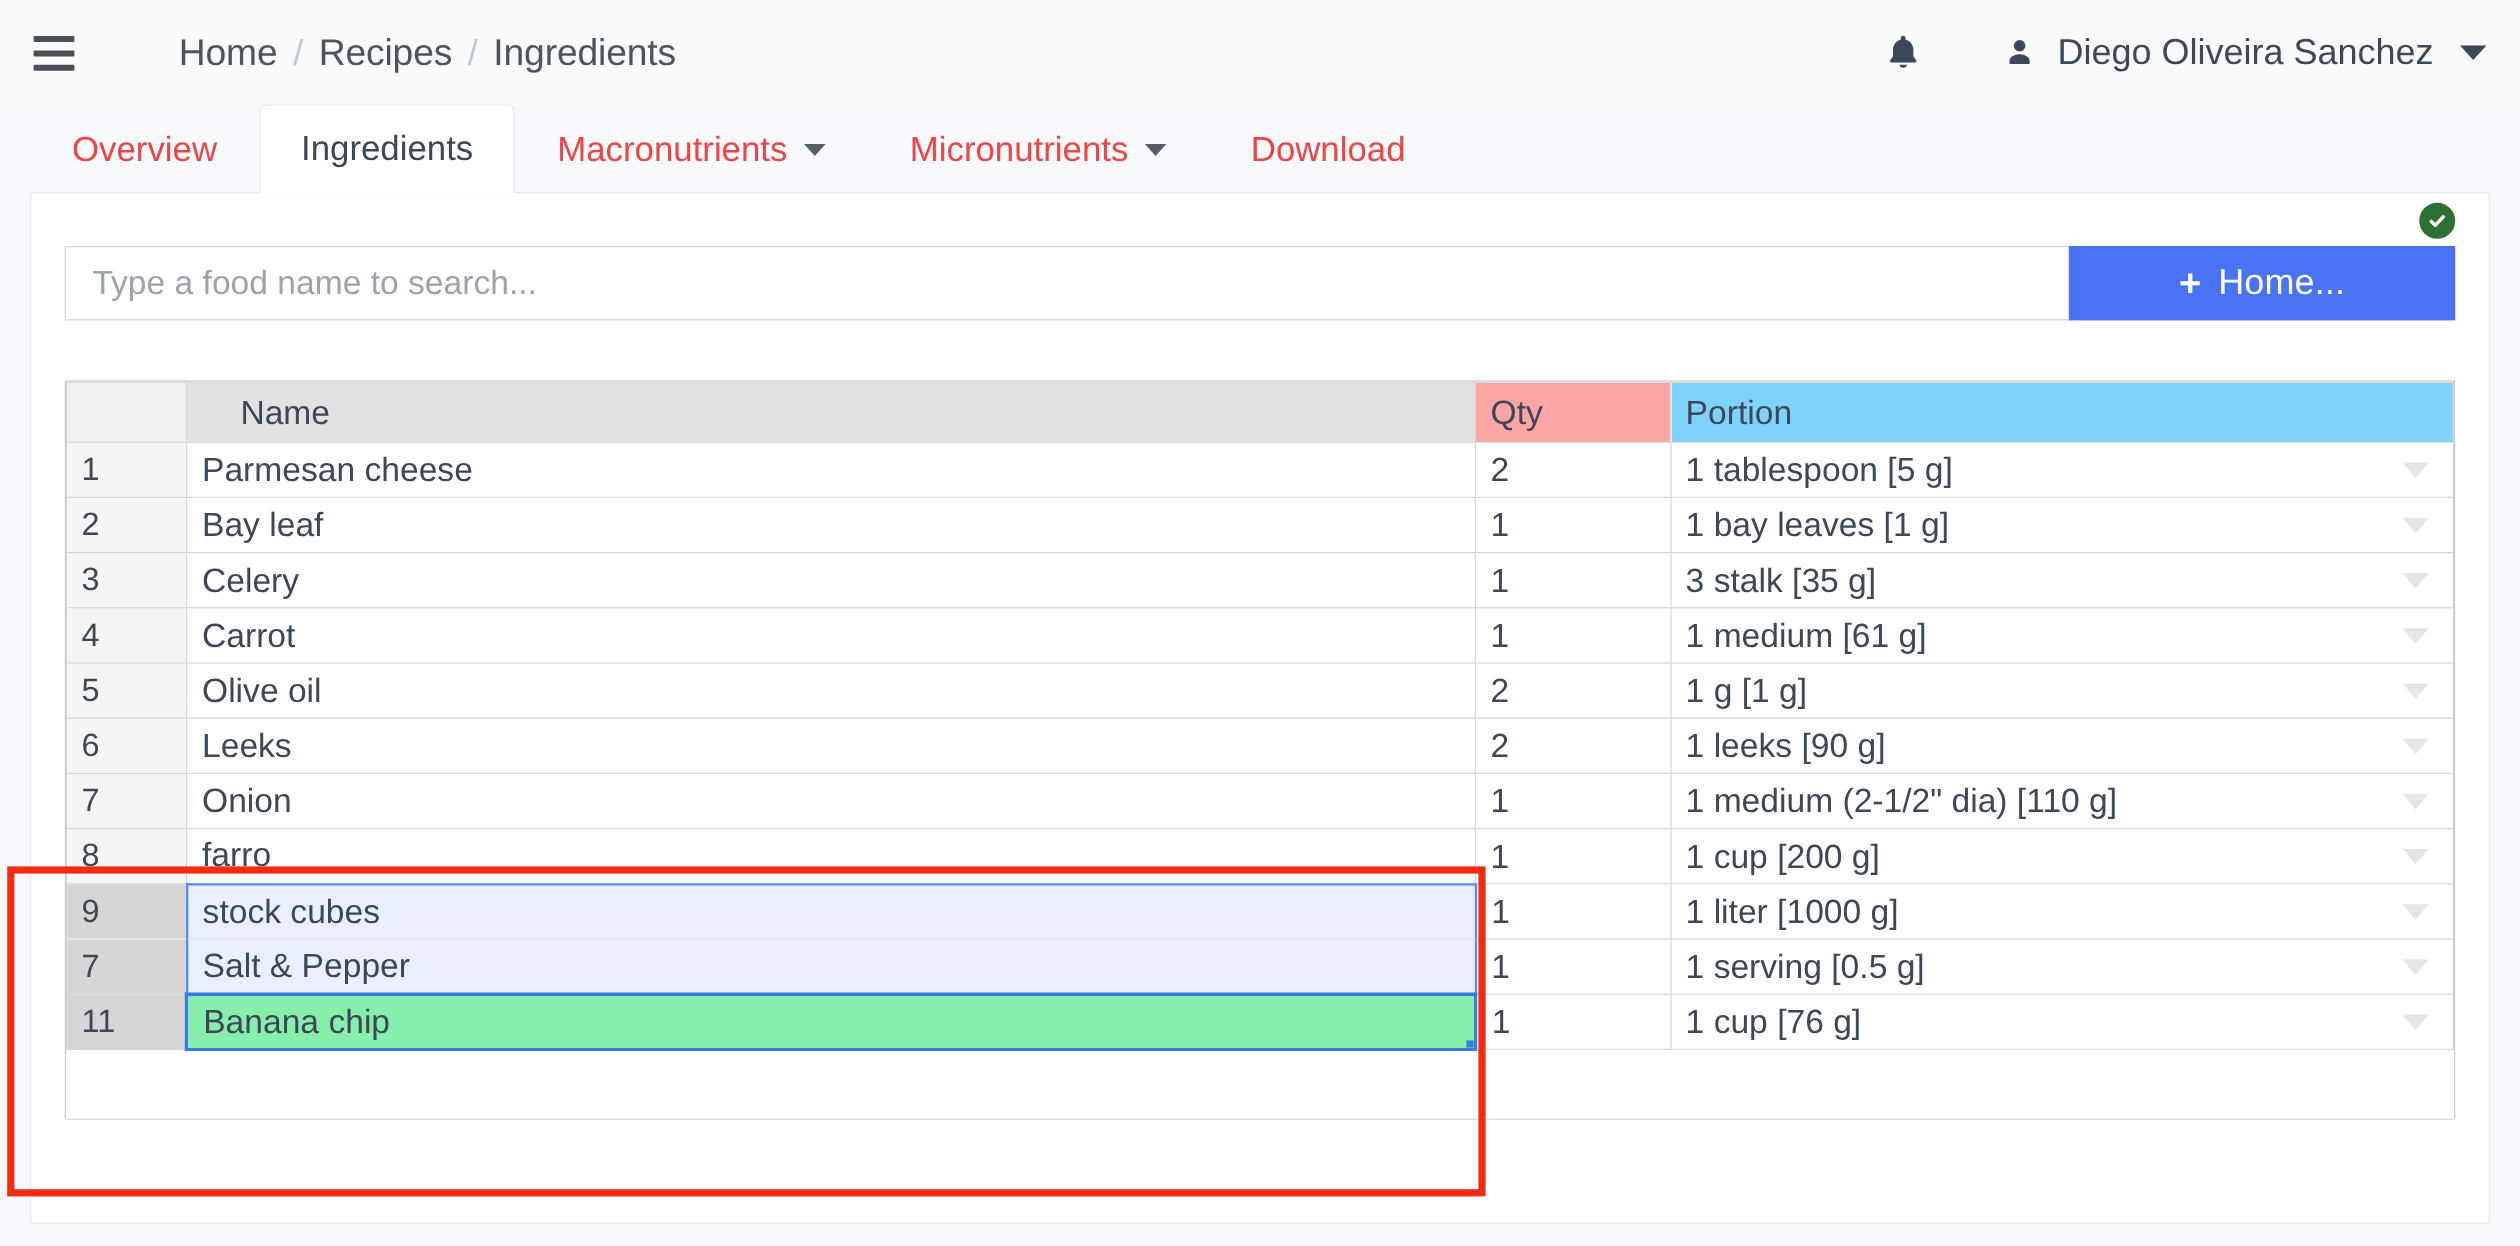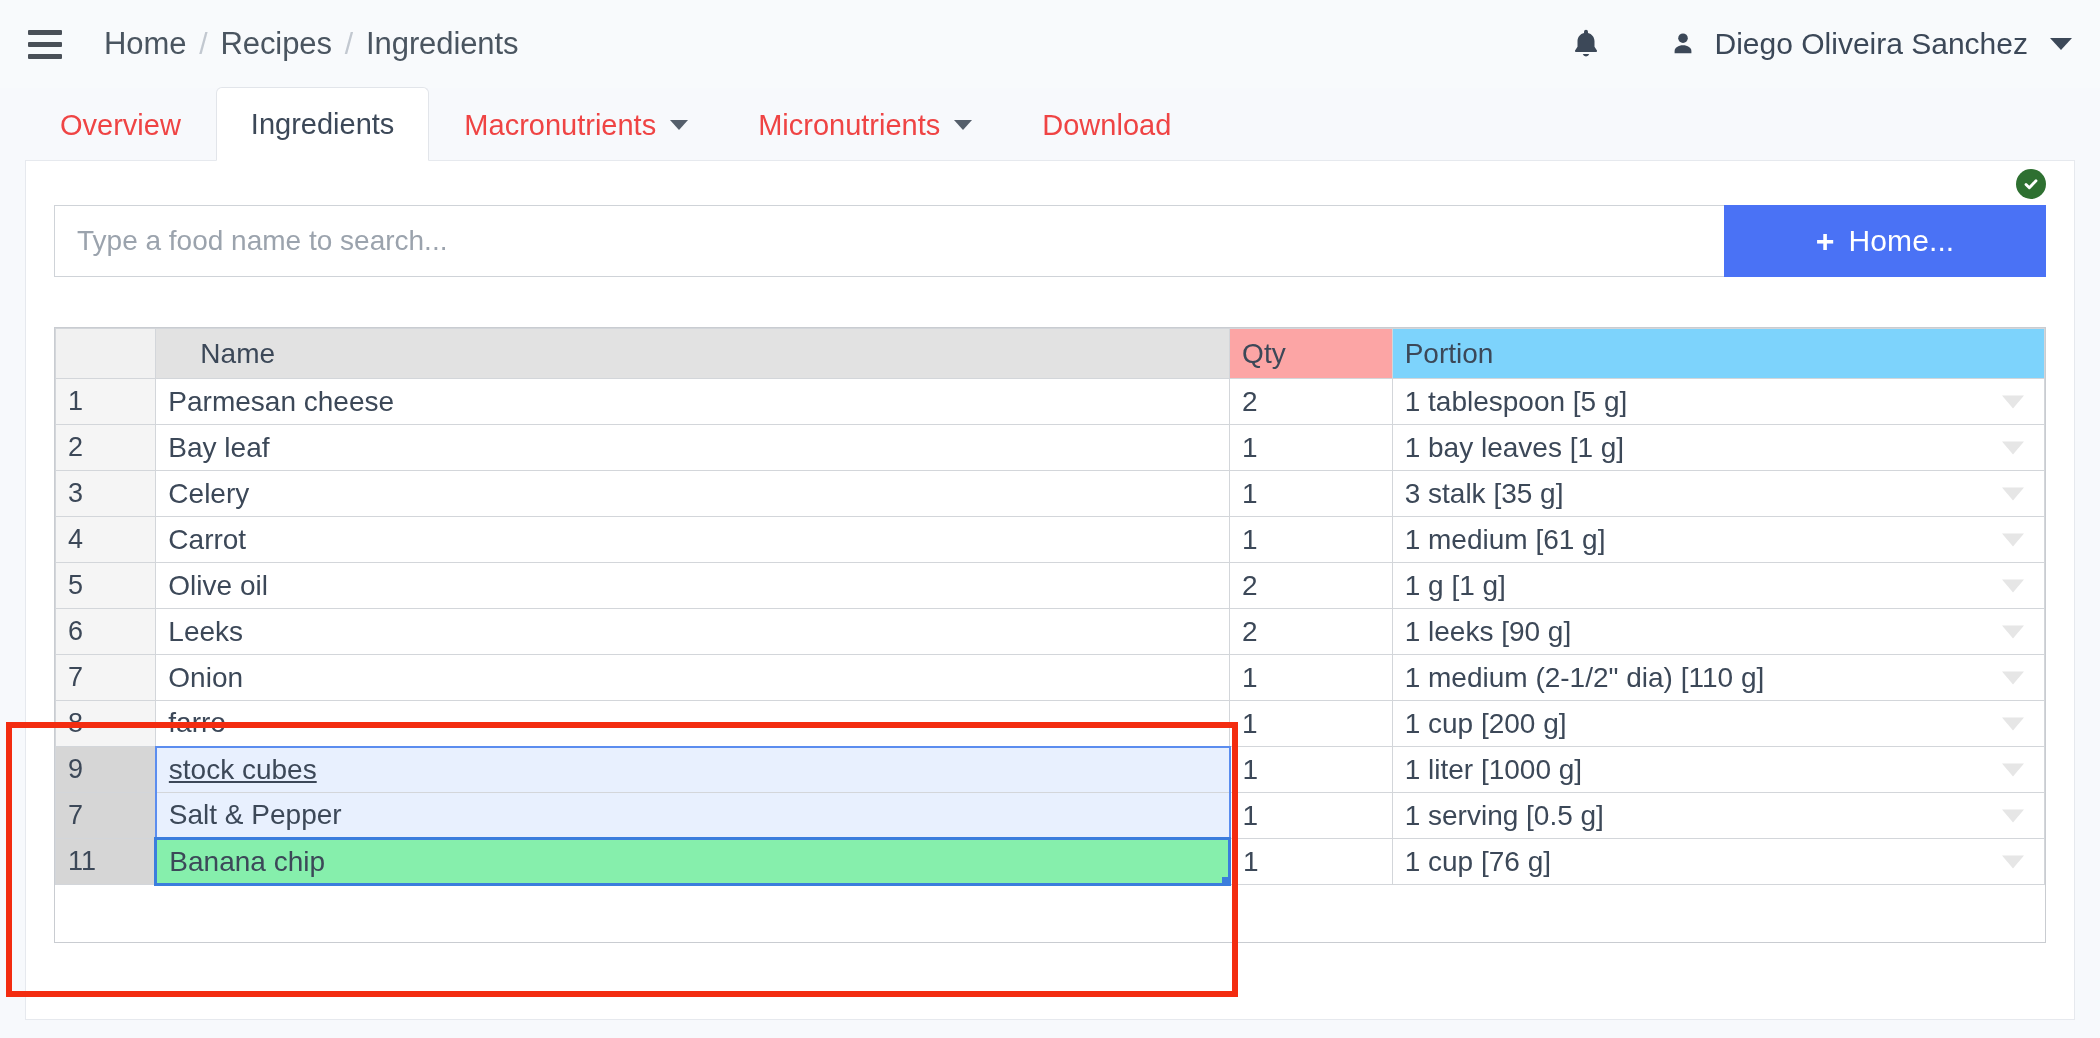--- a/index.html
+++ b/index.html
@@ -18,20 +18,21 @@
 
   
   .topbar {
     height: 88px;
     background: #f8fafc;
     display: flex;
     align-items: center;
     padding: 0 28px;
     box-sizing: border-box;
     position: relative;
+    gap: 45px;
   }
   .hamburger {
     width: 38px;
     height: 38px;
     display: flex;
     flex-direction: column;
     justify-content: center;
     gap: 7px;
     cursor: pointer;
     flex: 0 0 auto;
@@ -162,21 +163,21 @@
     background: #2e7031;
     display: flex;
     align-items: center;
     justify-content: center;
   }
 
   
   .searchbar {
     display: flex;
     margin: 0 28px 0 28px;
-    height: 72px;
+    height: 62px;
   }
   .search-input {
     flex: 1;
     border: 1px solid #cfd3d8;
     border-right: none;
     font-size: 28px;
     padding: 0 22px;
     color: #3c4858;
     box-sizing: border-box;
     font-family: "Liberation Sans", sans-serif;
@@ -263,21 +264,21 @@
     border-left: 11px solid transparent;
     border-right: 11px solid transparent;
     border-top: 13px solid #e6e6e6;
     cursor: pointer;
   }
 
   
   td.name.sel-fill {
     background: #e8f0fe;
   }
-  td.name.sel-top    { border-top: 2px solid #5b8def; text-decoration: underline; }
+  td.name.sel-top    { border-top: 2px solid #5b8def; }
   td.name.sel-left   { border-left: 2px solid #5b8def; }
   td.name.sel-right  { border-right: 2px solid #5b8def; }
 
   td.name.active-cell {
     border: 3px solid #3b7ddd;
     background: #86efac;
     position: relative;
   }
   td.name.active-cell .fill-handle {
     position: absolute;

